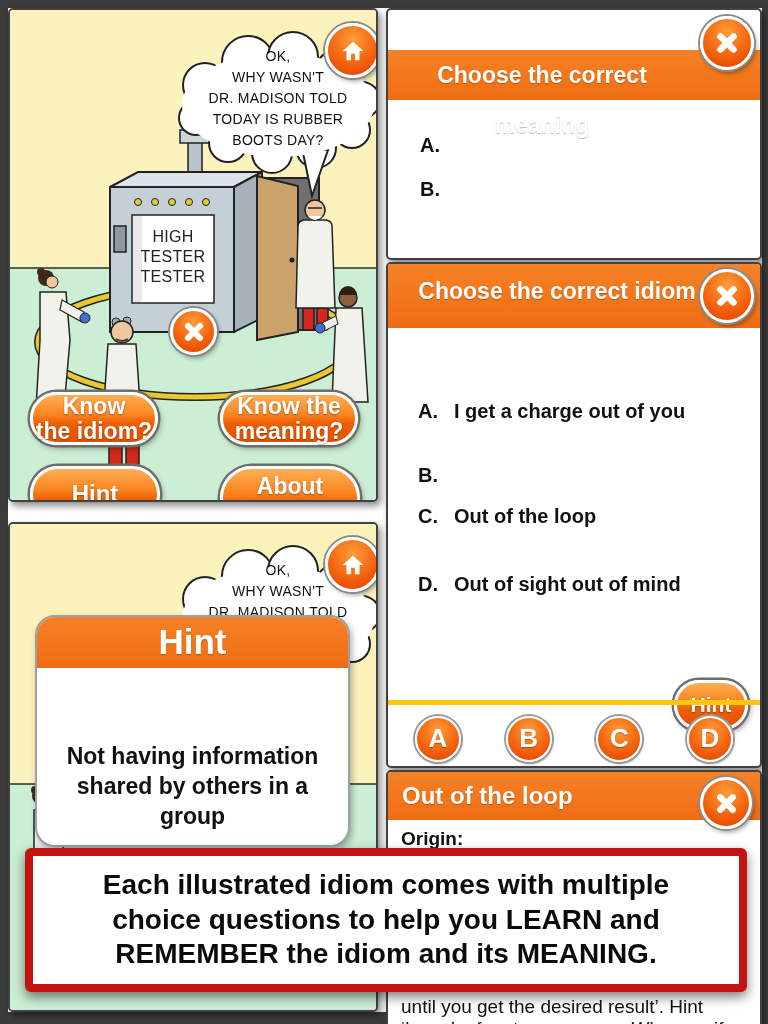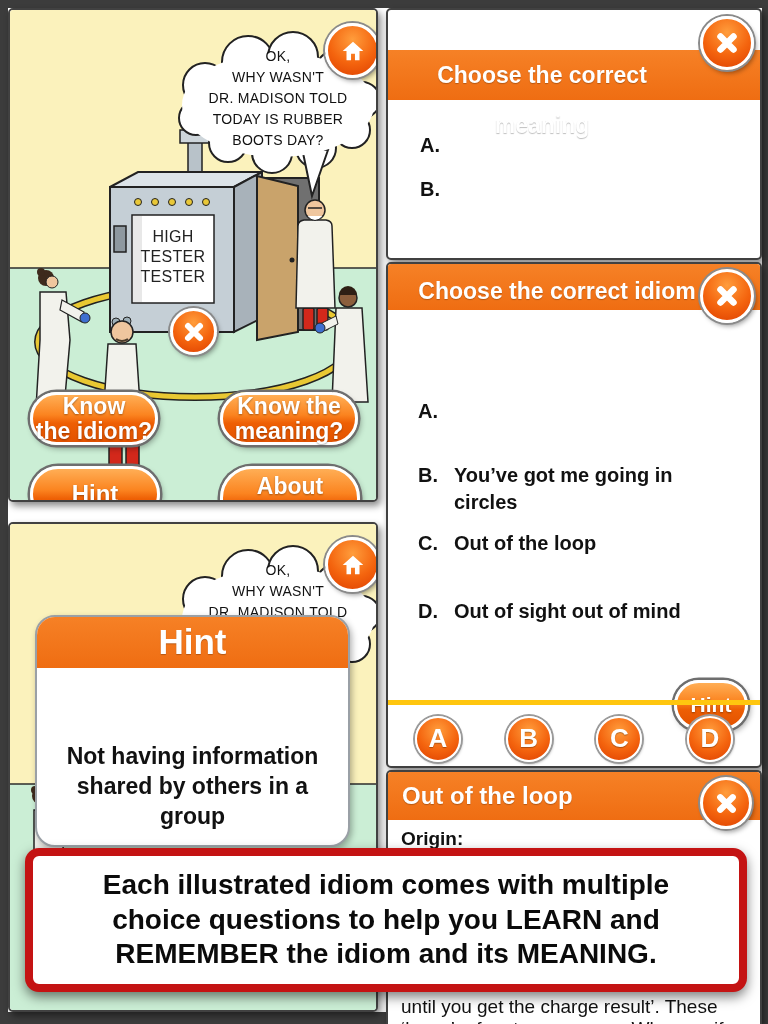--- a/index.html
+++ b/index.html
@@ -69,21 +69,21 @@
     background:linear-gradient(180deg,#f68126,#ef6d12);color:#fff;font-size:35px;font-weight:bold;
     text-align:center;line-height:52px;text-shadow:0 1px 1px rgba(0,0,0,.25);
   }
   .hintcard .hcbody{
     position:absolute;left:0;right:0;top:124px;text-align:center;
     font-size:23px;line-height:30px;font-weight:bold;color:#111;
   }
   
   .promo{
     position:absolute;left:25px;top:848px;width:722px;height:144px;box-sizing:border-box;
-    background:#fff;border:8px solid #c41313;border-radius:14px;z-index:10;
+    background:#fff;border:8px solid #c41313;border-radius:6px;z-index:10;
     box-shadow:0 5px 12px rgba(0,0,0,.5);
     display:flex;align-items:center;justify-content:center;text-align:center;
     font-size:28px;font-weight:bold;color:#0b0b0b;line-height:1.23;
   }
 </style>
 </head>
 <body>
 
 <div class="frame" style="left:0;top:0;width:768px;height:8px;"></div>
 <div class="frame" style="left:0;top:0;width:8px;height:1024px;"></div>
@@ -231,36 +231,35 @@
     <div class="optrow" style="margin-bottom:17px;">
       <span class="letter">A.</span>
     </div>
     <div class="optrow">
       <span class="letter">B.</span>
     </div>
   </div>
 </div>
 
 <div class="panel" style="left:386px;top:262px;width:376px;height:506px;">
-  <div class="qheader centered" style="height:46px;font-size:23px;line-height:54px;padding-right:34px;box-sizing:border-box;">
+  <div class="qheader centered" style="height:64px;font-size:23px;line-height:54px;padding-right:34px;box-sizing:border-box;">
     <span>Choose the correct idiom</span>
   </div>
   <div class="roundbtn" style="right:6px;top:5px;width:54px;height:54px;">
     <svg width="26" height="26" viewBox="0 0 24 24">
         <path d="M6 6 L18 18 M18 6 L6 18" stroke="#fff" stroke-width="6" stroke-linecap="round"></path>
       </svg>
   </div>
   <div style="position:absolute;left:30px;top:134px;right:8px;">
     <div class="optrow" style="margin-bottom:37px;">
       <span class="letter">A.</span>
+      <span class="preline">I get a charge out of you</span>
     </div>
     <div class="optrow" style="margin-bottom:14px;">
       <span class="letter">B.</span>
-      <span class="preline">You’ve got me going in
-circles</span>
     </div>
     <div class="optrow" style="margin-bottom:41px;">
       <span class="letter">C.</span>
       <span class="preline">Out of the loop</span>
     </div>
     <div class="optrow">
       <span class="letter">D.</span>
       <span class="preline">Out of sight out of mind</span>
     </div>
   </div>
@@ -330,20 +329,20 @@
   <div class="qheader" style="height:48px;font-size:24px;line-height:48px;padding-left:14px;box-sizing:border-box;">
     <span>Out of the loop</span>
   </div>
   <div class="roundbtn" style="right:8px;top:5px;width:52px;height:52px;">
     <svg width="25" height="25" viewBox="0 0 24 24">
         <path d="M6 6 L18 18 M18 6 L6 18" stroke="#fff" stroke-width="6" stroke-linecap="round"></path>
       </svg>
   </div>
   <div style="position:absolute;left:13px;top:56px;font-size:19px;font-weight:bold;color:#111;">Origin:</div>
   <div style="position:absolute;left:13px;top:224px;font-size:19px;color:#111;line-height:22px;">
-    <div>until you get the charge result’. These</div>
+    <div>until you get the desired result’. Hint</div>
     <div>‘loops’ refers to processes. When, or if</div>
   </div>
 </div>
 
 <div class="promo preline">Each illustrated idiom comes with multiple
 choice questions to help you LEARN and
 REMEMBER the idiom and its MEANING.</div>
 
 </body></html>

